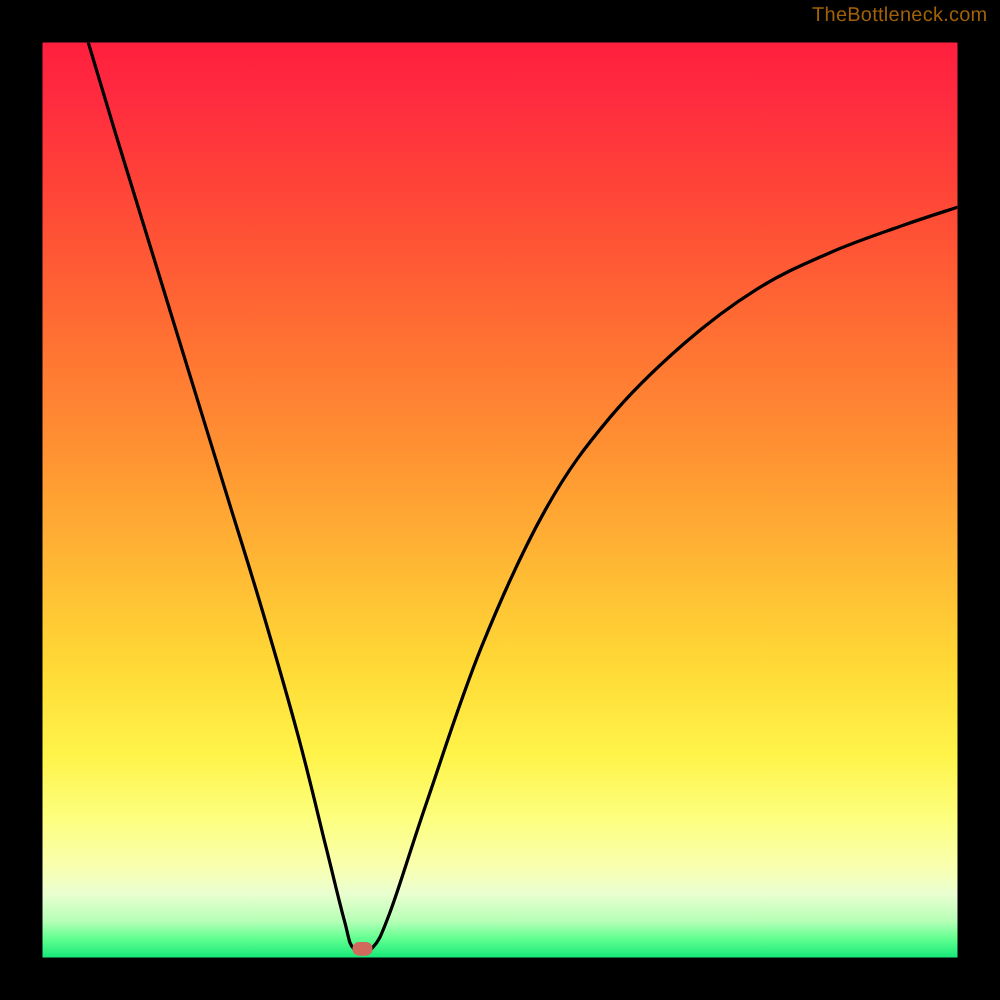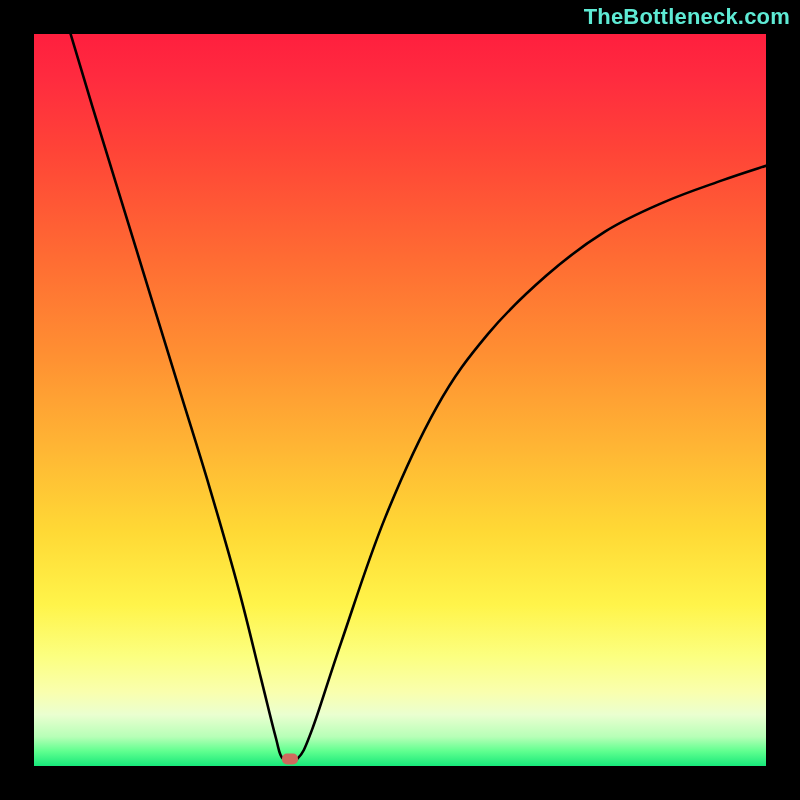--- a/index.html
+++ b/index.html
@@ -14,23 +14,23 @@
   .frame {
     position: relative;
     width: 800px;
     height: 800px;
     background: #000;
   }
   .watermark {
     position: absolute;
     top: 4px;
     right: 10px;
-    color: #5eead4;
-    font-size: 22px;
-    font-weight: 700;
+    color: #a16207;
+    font-size: 16px;
+    font-weight: 400;
     letter-spacing: 0.2px;
     z-index: 20;
   }
   .plot-area {
     position: absolute;
     left: 34px;
     top: 34px;
     width: 732px;
     height: 732px;
     z-index: 1;

